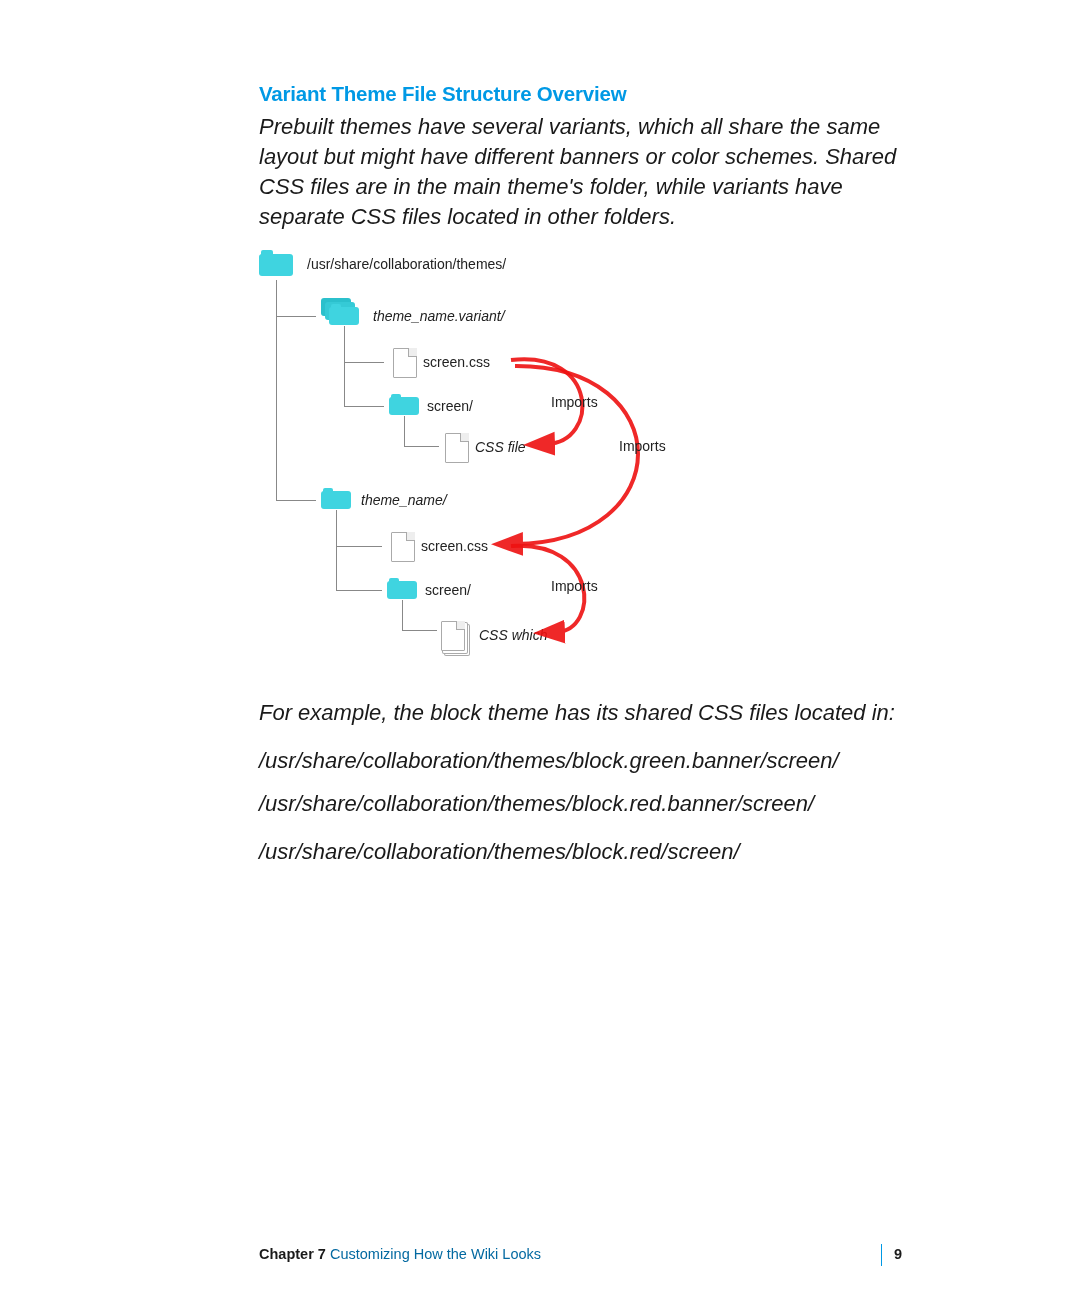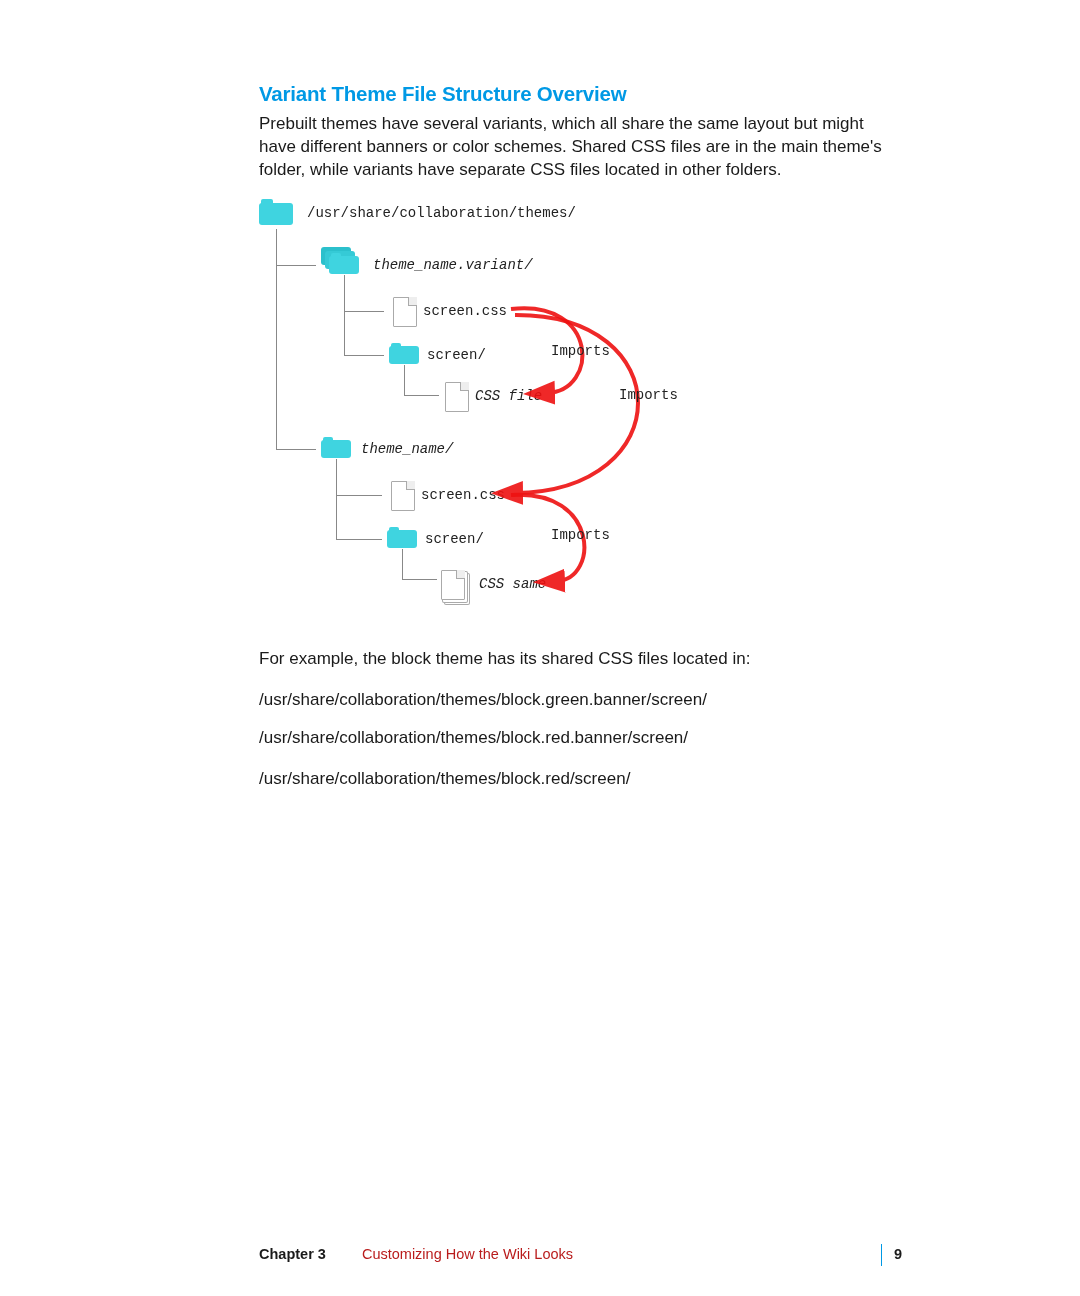--- a/index.html
+++ b/index.html
@@ -1,20 +1,20 @@
 <!DOCTYPE html>
 <html><head>
 <meta charset="utf-8">
 <style>
 html,body{margin:0;padding:0;background:#fff;}
 body{width:1080px;height:1296px;font-family:"Myriad Pro","Helvetica Neue",Helvetica,Arial,sans-serif;color:#1a1a1a;position:relative;}
 .page{position:absolute;left:259px;top:66px;width:640px;margin-top:16px;}
 h2{color:#0099e5;font-size:20.5px;font-weight:600;margin:0 0 6px 0;letter-spacing:-0.2px;}
-p{font-size:17px;line-height:1.36;margin:0 0 18px 0;}
-.diagram{position:relative;width:640px;height:430px;margin:0 0 18px 0;font-size:14px;font-family:Liberation Mono, monospace;}
+p{font-size:22px;line-height:1.36;margin:0 0 18px 0;font-style:italic;}
+.diagram{position:relative;width:640px;height:430px;margin:0 0 18px 0;font-size:14px;}
 
 
 .folder{position:absolute;width:34px;height:26px;}
 .folder:before{content:"";position:absolute;top:0;left:2px;width:12px;height:5px;background:#3fd4e0;border-radius:2px 2px 0 0;}
 .folder:after{content:"";position:absolute;top:4px;left:0;width:34px;height:22px;background:#3fd4e0;border-radius:3px;}
 .folder.sm{width:30px;height:22px;}
 .folder.sm:before{width:10px;height:4px;}
 .folder.sm:after{width:30px;height:18px;top:3px;}
 
 
@@ -28,21 +28,21 @@
 
 .lbl{position:absolute;font-size:14px;color:#222;white-space:nowrap;}
 .lbl.em{font-style:italic;}
 
 
 .stack-shadow{position:absolute;width:30px;height:18px;background:#2bc0cc;border-radius:3px;}
 
 
 .footer{position:absolute;left:259px;bottom:34px;width:640px;font-size:14.5px;}
 .footer .chap{font-weight:700;}
-.footer .title{color:#b91c1c;margin-left:32px;}
+.footer .title{color:#0369a1;margin-left:0;}
 .pnum{position:absolute;right:178px;bottom:34px;font-size:14.5px;font-weight:700;}
 .vbar{position:absolute;right:198px;bottom:30px;width:1.5px;height:22px;background:#0099e5;}
 </style>
 </head>
 <body>
 
 <div class="page">
   <h2>Variant Theme File Structure Overview</h2>
   <p>Prebuilt themes have several variants, which all share the same layout but might have different banners or color schemes. Shared CSS files are in the main theme's folder, while variants have separate CSS files located in other folders.</p>
 
@@ -88,21 +88,21 @@
     <div class="file" style="left:132px;top:282px;"></div>
     <span class="lbl" style="left:162px;top:288px;">screen.css</span>
 
     <div class="folder sm" style="left:128px;top:328px;"></div>
     <span class="lbl" style="left:166px;top:332px;">screen/</span>
 
     <div class="vline" style="left:143px;top:350px;height:30px;"></div>
     <div class="hline" style="left:143px;top:380px;width:35px;"></div>
 
     <div class="file" style="left:182px;top:371px;box-shadow:2px 2px 0 #fff,2px 2px 0 1px #aaa,4px 4px 0 #fff,4px 4px 0 1px #aaa;"></div>
-    <span class="lbl em" style="left:220px;top:377px;">CSS same</span>
+    <span class="lbl em" style="left:220px;top:377px;">CSS which</span>
 
     <svg width="640" height="430" style="position:absolute;left:0;top:0;pointer-events:none;">
       <defs>
         <marker id="arr" markerWidth="10" markerHeight="10" refX="2" refY="3" orient="auto">
           <path d="M0,0 L0,6 L8,3 z" fill="#e11"></path>
         </marker>
       </defs>
 
       <path d="M252,110 C340,100 340,192 288,194" stroke="#e11" stroke-width="4" fill="none" marker-end="url(#arr)" opacity="0.9"></path>
 
@@ -115,17 +115,17 @@
     <span class="lbl" style="left:292px;top:328px;">Imports</span>
   </div>
 
   <p>For example, the block theme has its shared CSS files located in:</p>
   <p style="margin-bottom:14px;">/usr/share/collaboration/themes/block.green.banner/screen/</p>
   <p>/usr/share/collaboration/themes/block.red.banner/screen/</p>
   <p style="margin-bottom:14px;">/usr/share/collaboration/themes/block.red/screen/</p>
 </div>
 
 <div class="footer">
-  <span class="chap">Chapter 3</span>
+  <span class="chap">Chapter 7</span>
   <span class="title">Customizing How the Wiki Looks</span>
 </div>
 <div class="vbar"></div>
 <div class="pnum">9</div>
 
 </body></html>

